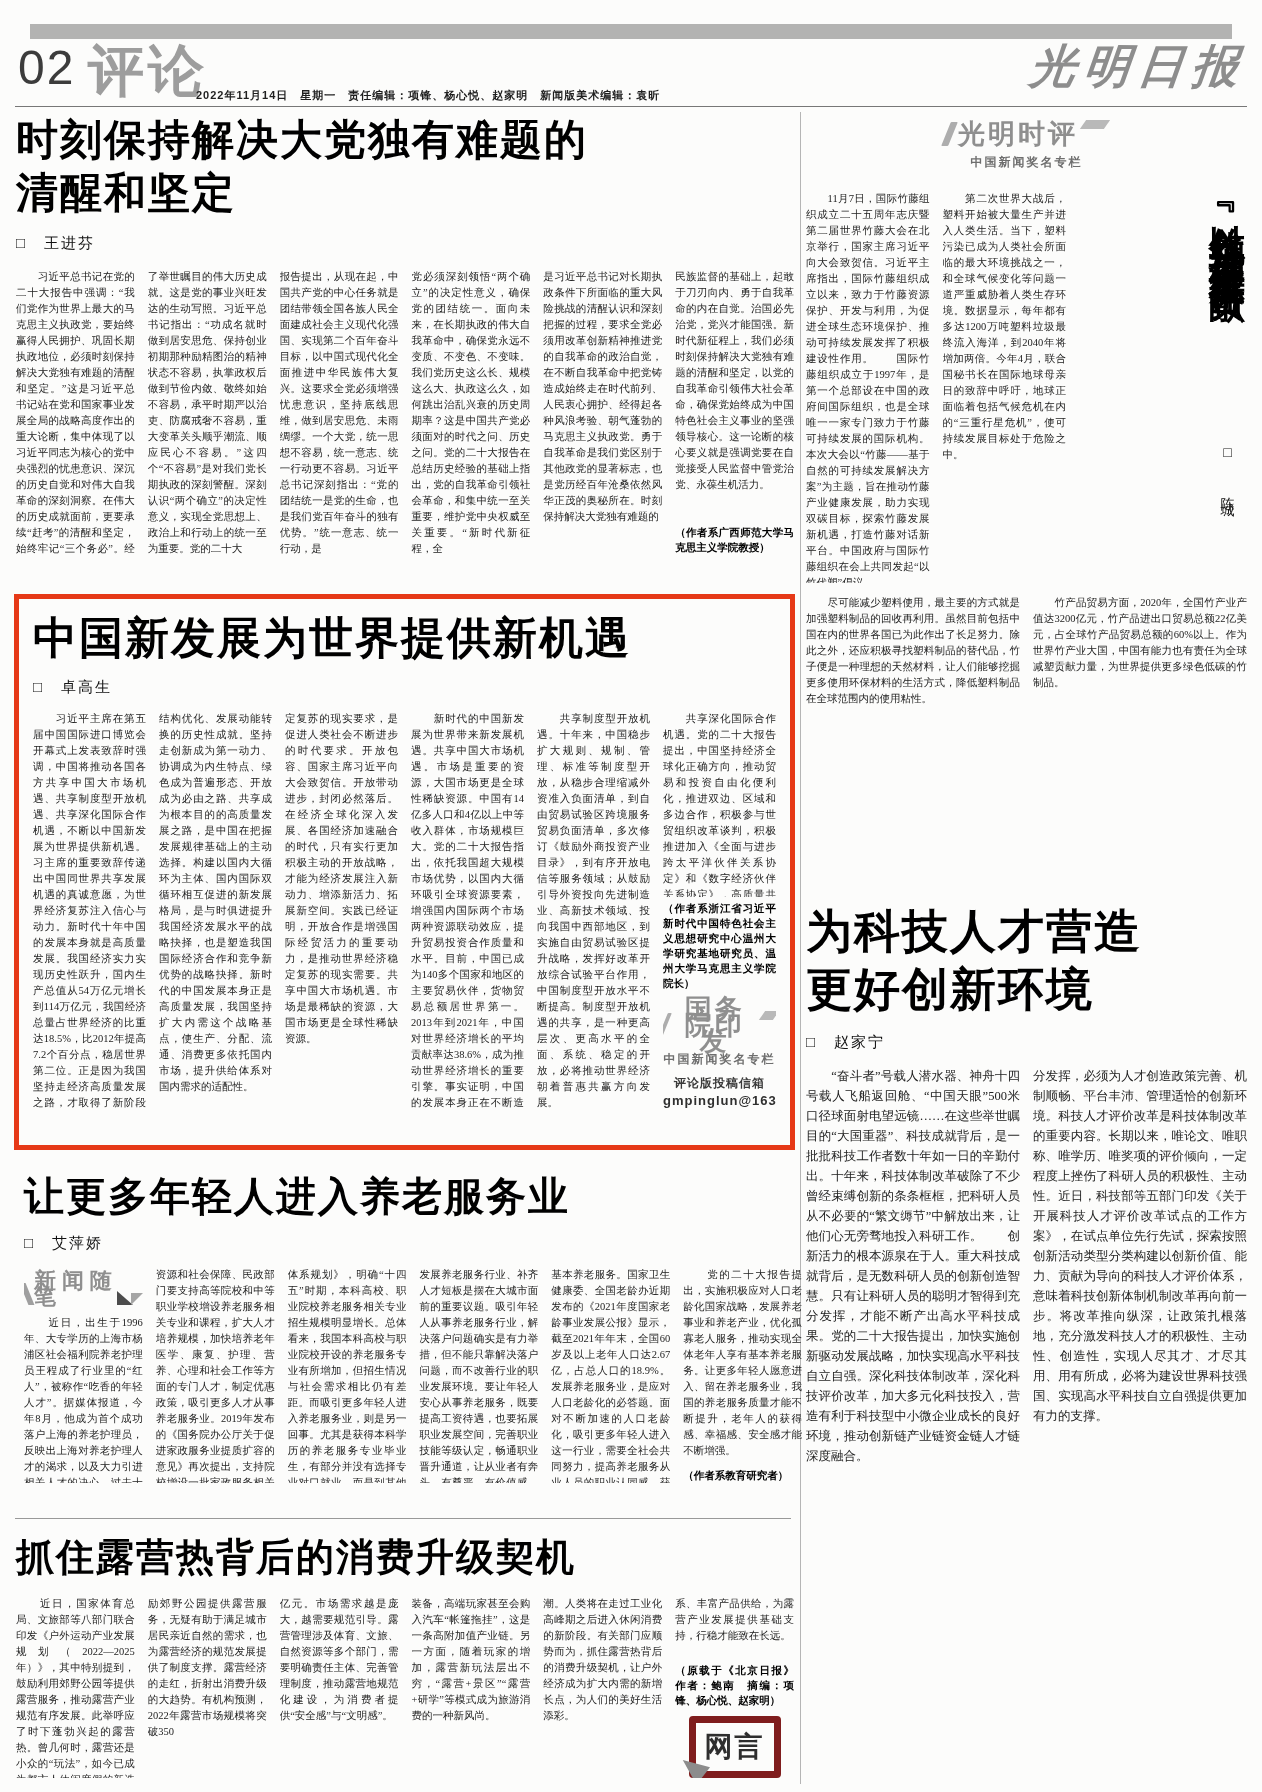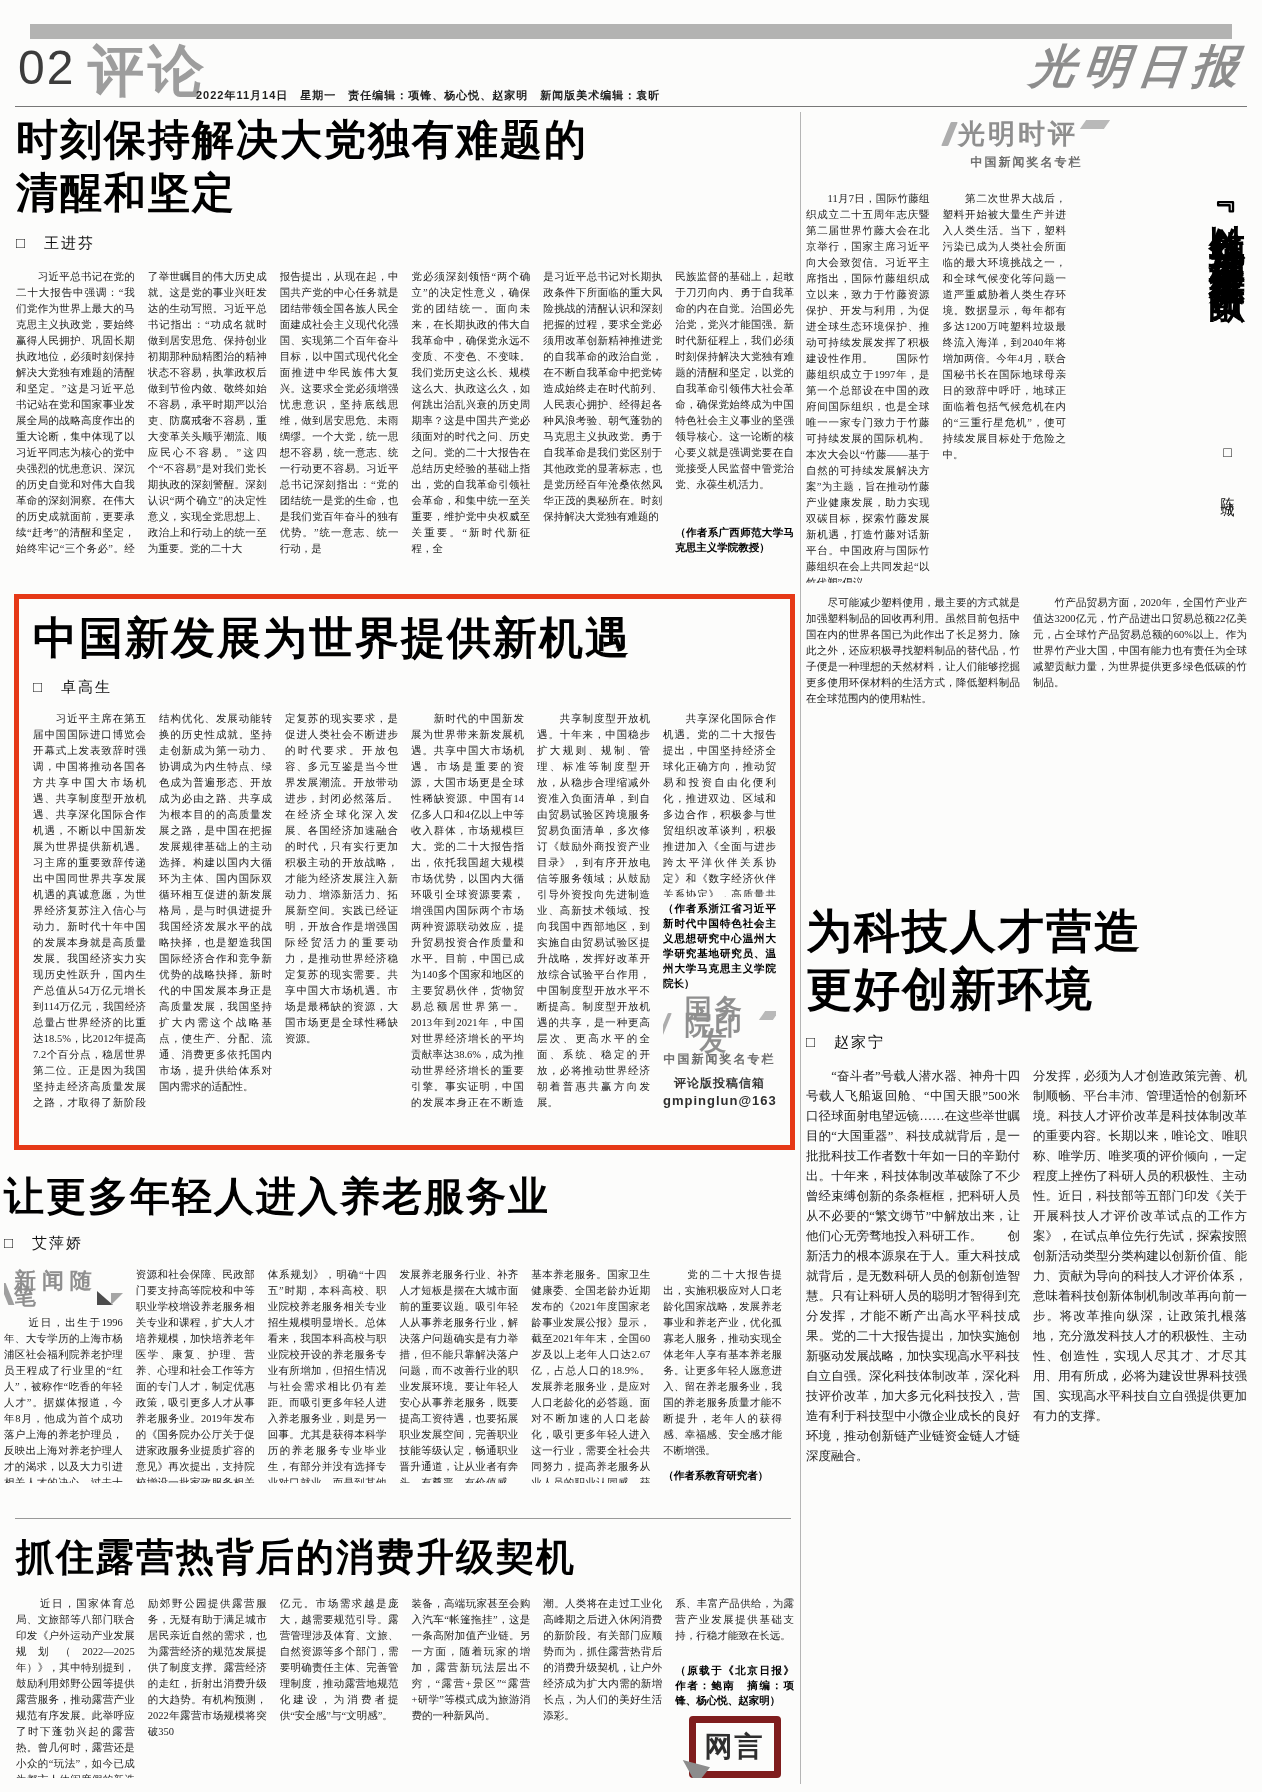--- a/index.html
+++ b/index.html
@@ -63,21 +63,21 @@
 
   .net-badge { position:relative; flex:0 0 auto; width:92px; height:62px; margin:8px auto 0;
                border:7px solid #7f1d1d; border-radius:4px; display:flex; align-items:center; justify-content:center; }
   .net-badge .txt { font-size:28px; font-weight:bold; color:#2e2e2e; letter-spacing:2px;
                     font-family:"Liberation Sans",sans-serif; }
   .net-badge .cursor { position:absolute; left:-16px; bottom:-8px; width:0; height:0;
                        border-right:26px solid #8c8c8c; border-top:11px solid transparent;
                        border-bottom:11px solid transparent; transform:rotate(38deg); }
 
   
-  .a3 { left:4px; top:1172px; width:778px; height:338px; }
+  .a3 { left:24px; top:1172px; width:778px; height:338px; }
   .a3 .headline { font-size:40px; }
   .a3 .byline { margin-top:12px; }
   .a3 .cols { margin-top:14px; height:216px; }
 
   
   .a4 { left:16px; top:1534px; width:778px; height:252px; }
   .a4 .headline { font-size:38px; }
   .a4 .cols { margin-top:14px; height:182px; }
 
   
@@ -143,21 +143,21 @@
     <div class="headline">中国新发展为世界提供新机遇</div>
     <div class="byline">□　卓高生</div>
     <div class="cols">
       <div class="col">
           <div class="coltext">　　习近平主席在第五届中国国际进口博览会开幕式上发表致辞时强调，中国将推动各国各方共享中国大市场机遇、共享制度型开放机遇、共享深化国际合作机遇，不断以中国新发展为世界提供新机遇。习主席的重要致辞传递出中国同世界共享发展机遇的真诚意愿，为世界经济复苏注入信心与动力。新时代十年中国的发展本身就是高质量发展。我国经济实力实现历史性跃升，国内生产总值从54万亿元增长到114万亿元，我国经济总量占世界经济的比重达18.5%，比2012年提高7.2个百分点，稳居世界第二位。正是因为我国坚持走经济高质量发展之路，才取得了新阶段我国发展方式转变、经济</div>
         </div>
       <div class="col">
           <div class="coltext">结构优化、发展动能转换的历史性成就。坚持走创新成为第一动力、协调成为内生特点、绿色成为普遍形态、开放成为必由之路、共享成为根本目的的高质量发展之路，是中国在把握发展规律基础上的主动选择。构建以国内大循环为主体、国内国际双循环相互促进的新发展格局，是与时俱进提升我国经济发展水平的战略抉择，也是塑造我国国际经济合作和竞争新优势的战略抉择。新时代的中国发展本身正是高质量发展，我国坚持扩大内需这个战略基点，使生产、分配、流通、消费更多依托国内市场，提升供给体系对国内需求的适配性。</div>
         </div>
       <div class="col">
-          <div class="coltext">定复苏的现实要求，是促进人类社会不断进步的时代要求。开放包容、多元互鉴是当今世界发展潮流。开放带动进步，封闭必然落后。在经济全球化深入发展、各国经济加速融合的时代，只有实行更加积极主动的开放战略，才能为经济发展注入新动力、增添新活力、拓展新空间。实践已经证明，开放合作是增强国际经贸活力的重要动力，是推动世界经济稳定复苏的现实需要。共享中国大市场机遇。市场是最稀缺的资源，大国市场更是全球性稀缺资源。</div>
+          <div class="coltext">定复苏的现实要求，是促进人类社会不断进步的时代要求。开放包容、国家主席习近平向大会致贺信。开放带动进步，封闭必然落后。在经济全球化深入发展、各国经济加速融合的时代，只有实行更加积极主动的开放战略，才能为经济发展注入新动力、增添新活力、拓展新空间。实践已经证明，开放合作是增强国际经贸活力的重要动力，是推动世界经济稳定复苏的现实需要。共享中国大市场机遇。市场是最稀缺的资源，大国市场更是全球性稀缺资源。</div>
         </div>
       <div class="col">
           <div class="coltext">　　新时代的中国新发展为世界带来新发展机遇。共享中国大市场机遇。市场是重要的资源，大国市场更是全球性稀缺资源。中国有14亿多人口和4亿以上中等收入群体，市场规模巨大。党的二十大报告指出，依托我国超大规模市场优势，以国内大循环吸引全球资源要素，增强国内国际两个市场两种资源联动效应，提升贸易投资合作质量和水平。目前，中国已成为140多个国家和地区的主要贸易伙伴，货物贸易总额居世界第一。2013年到2021年，中国对世界经济增长的平均贡献率达38.6%，成为推动世界经济增长的重要引擎。事实证明，中国的发展本身正在不断造福世界。</div>
         </div>
       <div class="col">
           <div class="coltext">　　共享制度型开放机遇。十年来，中国稳步扩大规则、规制、管理、标准等制度型开放，从稳步合理缩减外资准入负面清单，到自由贸易试验区跨境服务贸易负面清单，多次修订《鼓励外商投资产业目录》，到有序开放电信等服务领域；从鼓励引导外资投向先进制造业、高新技术领域、投向我国中西部地区，到实施自由贸易试验区提升战略，发挥好改革开放综合试验平台作用，中国制度型开放水平不断提高。制度型开放机遇的共享，是一种更高层次、更高水平的全面、系统、稳定的开放，必将推动世界经济朝着普惠共赢方向发展。</div>
         </div>
       <div class="col">
         <div class="coltext">　　共享深化国际合作机遇。党的二十大报告提出，中国坚持经济全球化正确方向，推动贸易和投资自由化便利化，推进双边、区域和多边合作，积极参与世贸组织改革谈判，积极推进加入《全面与进步跨太平洋伙伴关系协定》和《数字经济伙伴关系协定》，高质量共建“一带一路”，让更多国家和人民获得发展机遇和实惠，坚定不移维护世界共同利益。</div>
         <div class="attr">（作者系浙江省习近平新时代中国特色社会主义思想研究中心温州大学研究基地研究员、温州大学马克思主义学院院长）</div>

